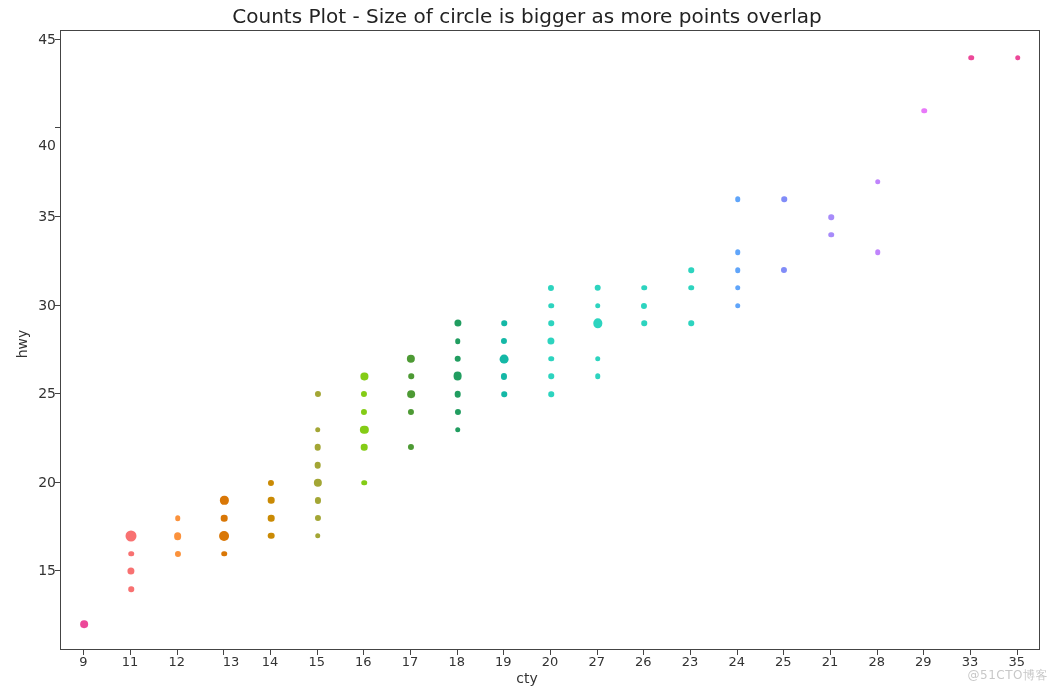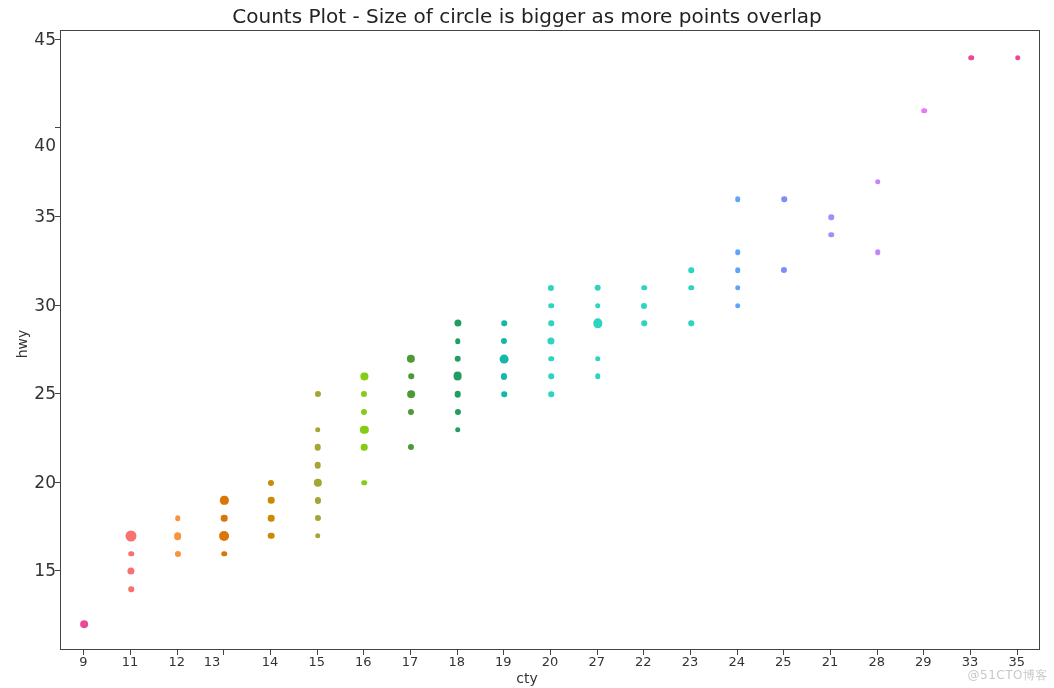--- a/index.html
+++ b/index.html
@@ -49,21 +49,21 @@
     left: 0;
     width: 100%;
     text-align: center;
     font-size: 14px;
     color: #333;
   }
   .ytick-label {
     position: absolute;
     right: calc(100% - 56px);
     transform: translateY(-50%);
-    font-size: 17px;
+    font-size: 14px;
     color: #333;
     text-align: right;
     width: 40px;
   }
   .xtick-label {
     position: absolute;
     top: 654px;
     transform: translateX(-50%);
     font-size: 13px;
     color: #333;
@@ -201,39 +201,39 @@
       <div class="ytick-label" style="top: 38.8571px;">45</div>
       <div class="tick-mark-y" style="top: 38.8571px;"></div>
     </div>
   <div id="xticks">
       <div class="xtick-label" style="left: 83.3333px;">9</div>
       <div class="tick-mark-x" style="left: 83.3333px;"></div>
       <div class="xtick-label" style="left: 130px;">11</div>
       <div class="tick-mark-x" style="left: 130px;"></div>
       <div class="xtick-label" style="left: 176.667px;">12</div>
       <div class="tick-mark-x" style="left: 176.667px;"></div>
-      <div class="xtick-label" style="left: 212px; text-align: right;">13</div>
+      <div class="xtick-label" style="left: 231px; text-align: right;">13</div>
       <div class="tick-mark-x" style="left: 223.333px;"></div>
       <div class="xtick-label" style="left: 270px;">14</div>
       <div class="tick-mark-x" style="left: 270px;"></div>
       <div class="xtick-label" style="left: 316.667px;">15</div>
       <div class="tick-mark-x" style="left: 316.667px;"></div>
       <div class="xtick-label" style="left: 363.333px;">16</div>
       <div class="tick-mark-x" style="left: 363.333px;"></div>
       <div class="xtick-label" style="left: 410px;">17</div>
       <div class="tick-mark-x" style="left: 410px;"></div>
       <div class="xtick-label" style="left: 456.667px;">18</div>
       <div class="tick-mark-x" style="left: 456.667px;"></div>
       <div class="xtick-label" style="left: 503.333px;">19</div>
       <div class="tick-mark-x" style="left: 503.333px;"></div>
       <div class="xtick-label" style="left: 550px;">20</div>
       <div class="tick-mark-x" style="left: 550px;"></div>
       <div class="xtick-label" style="left: 596.667px;">27</div>
       <div class="tick-mark-x" style="left: 596.667px;"></div>
-      <div class="xtick-label" style="left: 643.333px;">22</div>
+      <div class="xtick-label" style="left: 643.333px;">26</div>
       <div class="tick-mark-x" style="left: 643.333px;"></div>
       <div class="xtick-label" style="left: 690px;">23</div>
       <div class="tick-mark-x" style="left: 690px;"></div>
       <div class="xtick-label" style="left: 736.667px;">24</div>
       <div class="tick-mark-x" style="left: 736.667px;"></div>
       <div class="xtick-label" style="left: 783.333px;">25</div>
       <div class="tick-mark-x" style="left: 783.333px;"></div>
       <div class="xtick-label" style="left: 830px;">21</div>
       <div class="tick-mark-x" style="left: 830px;"></div>
       <div class="xtick-label" style="left: 876.667px;">28</div>

